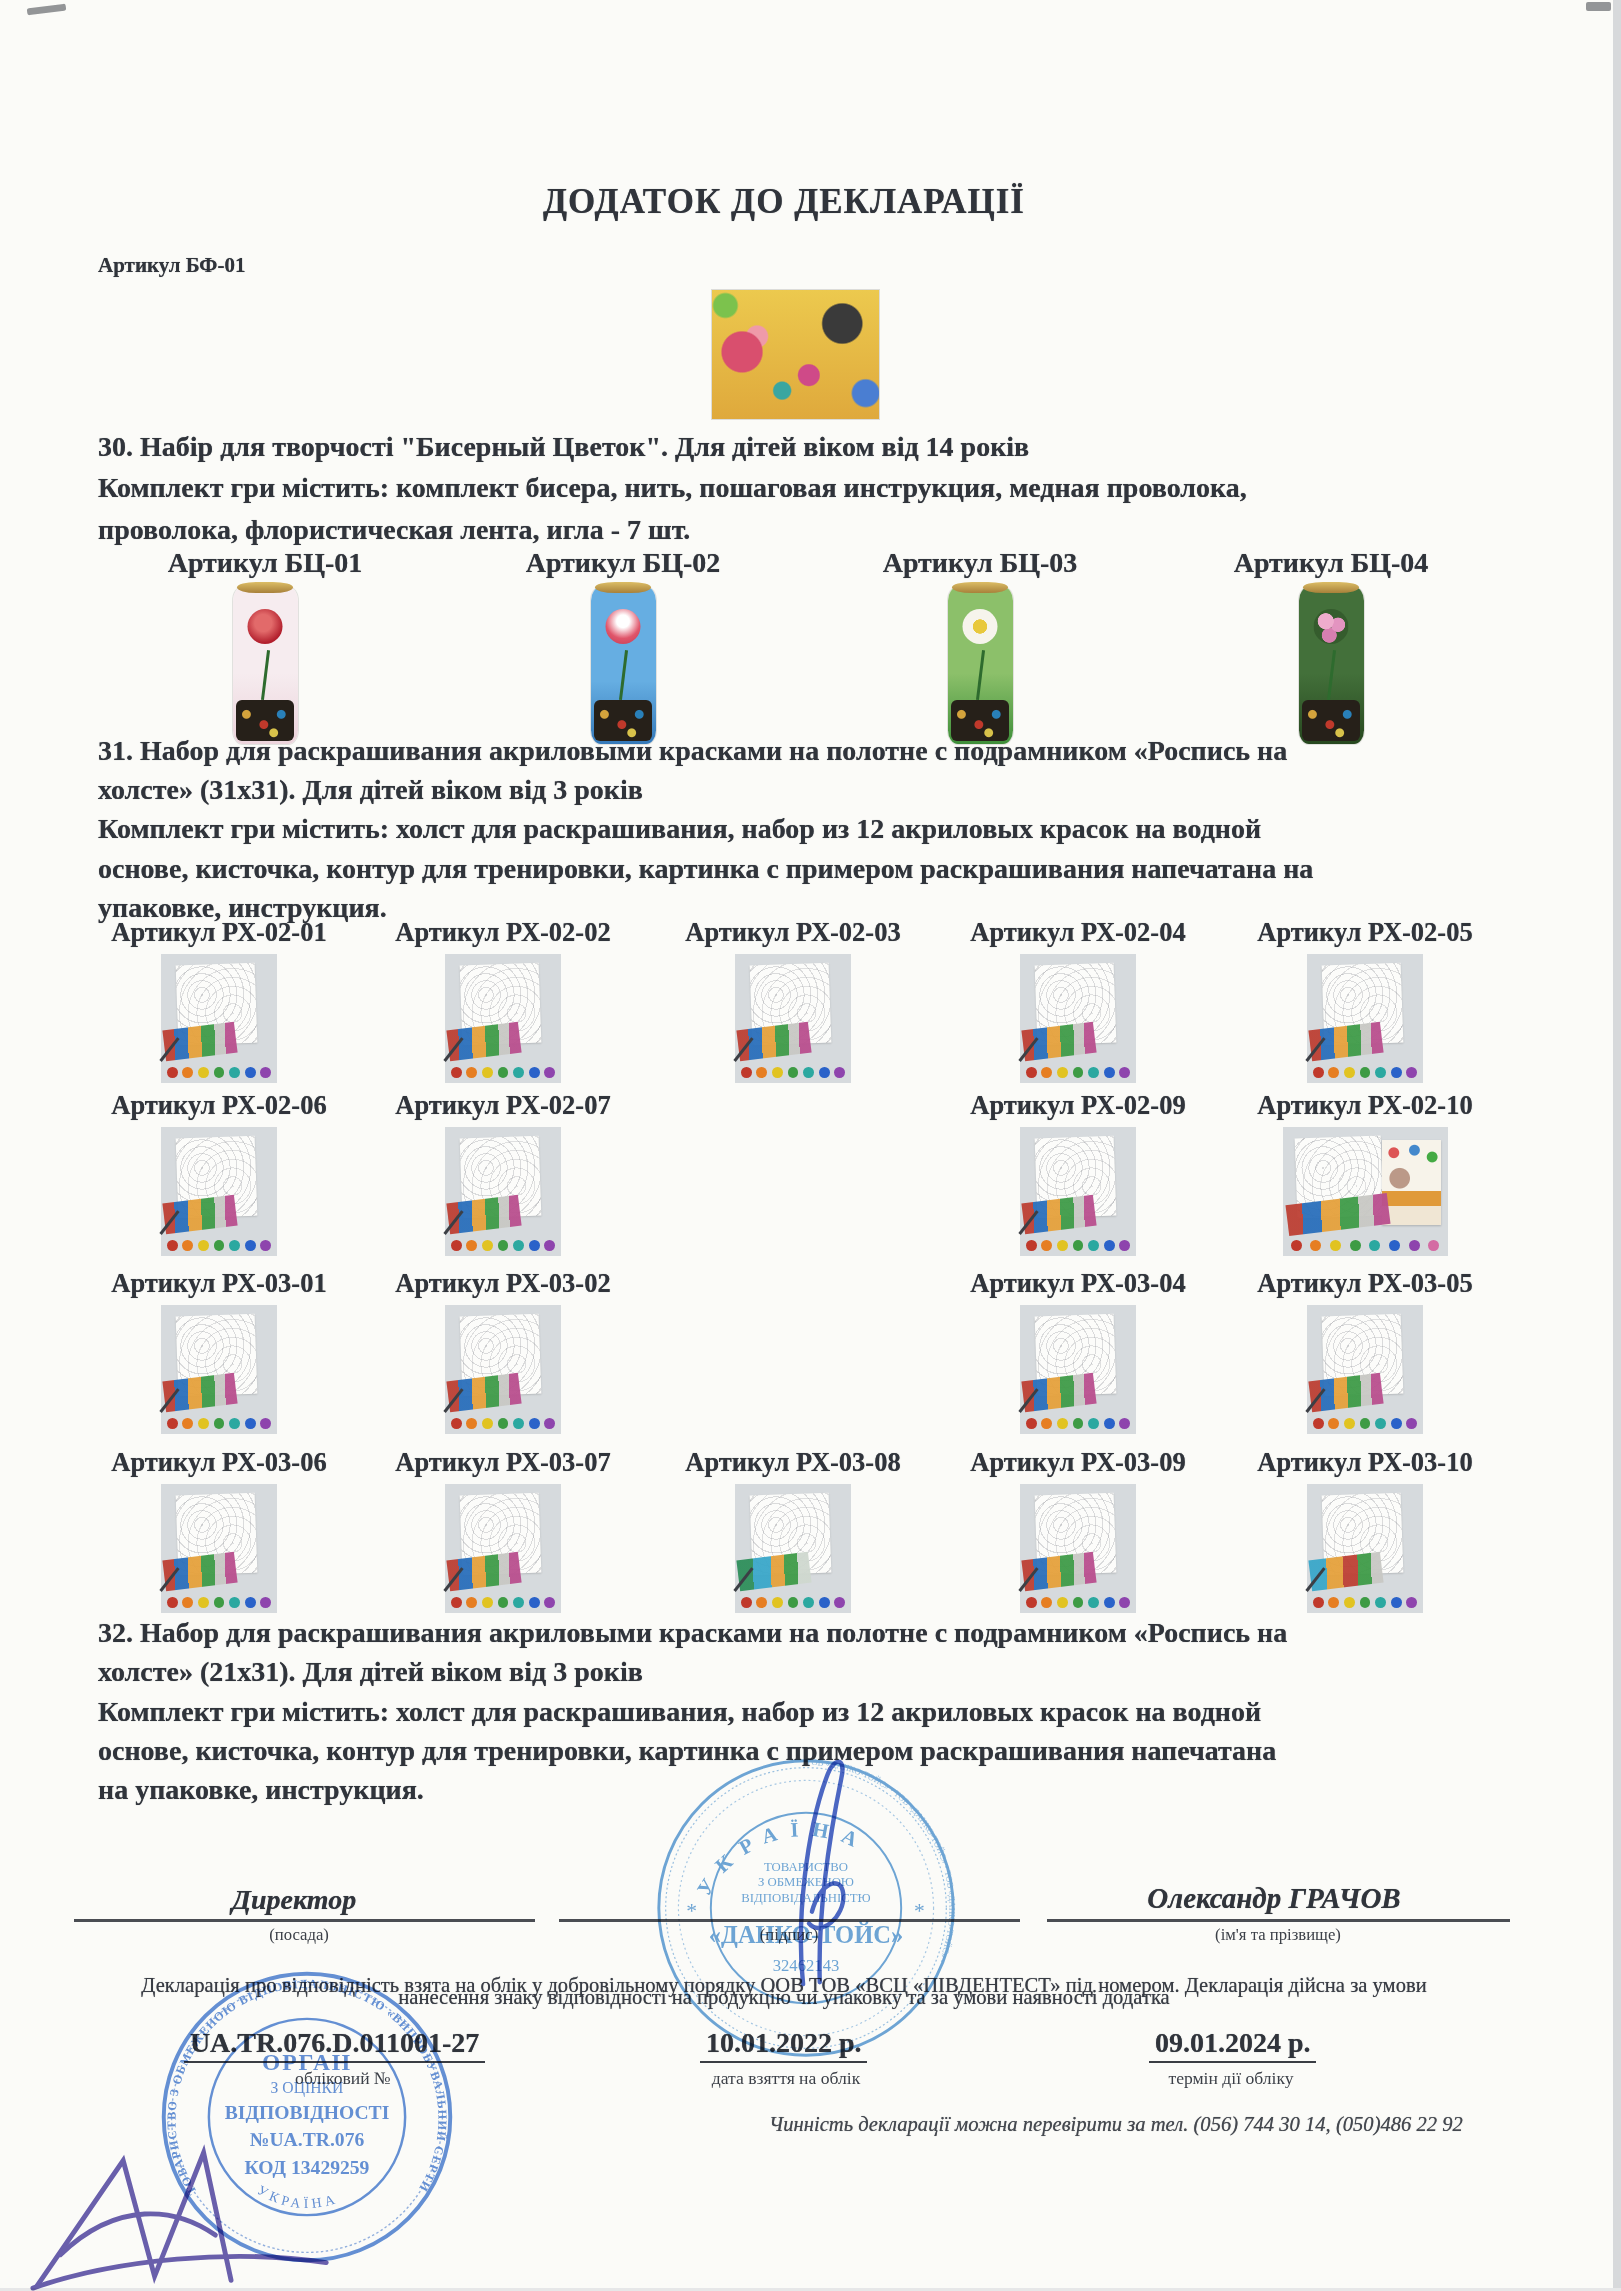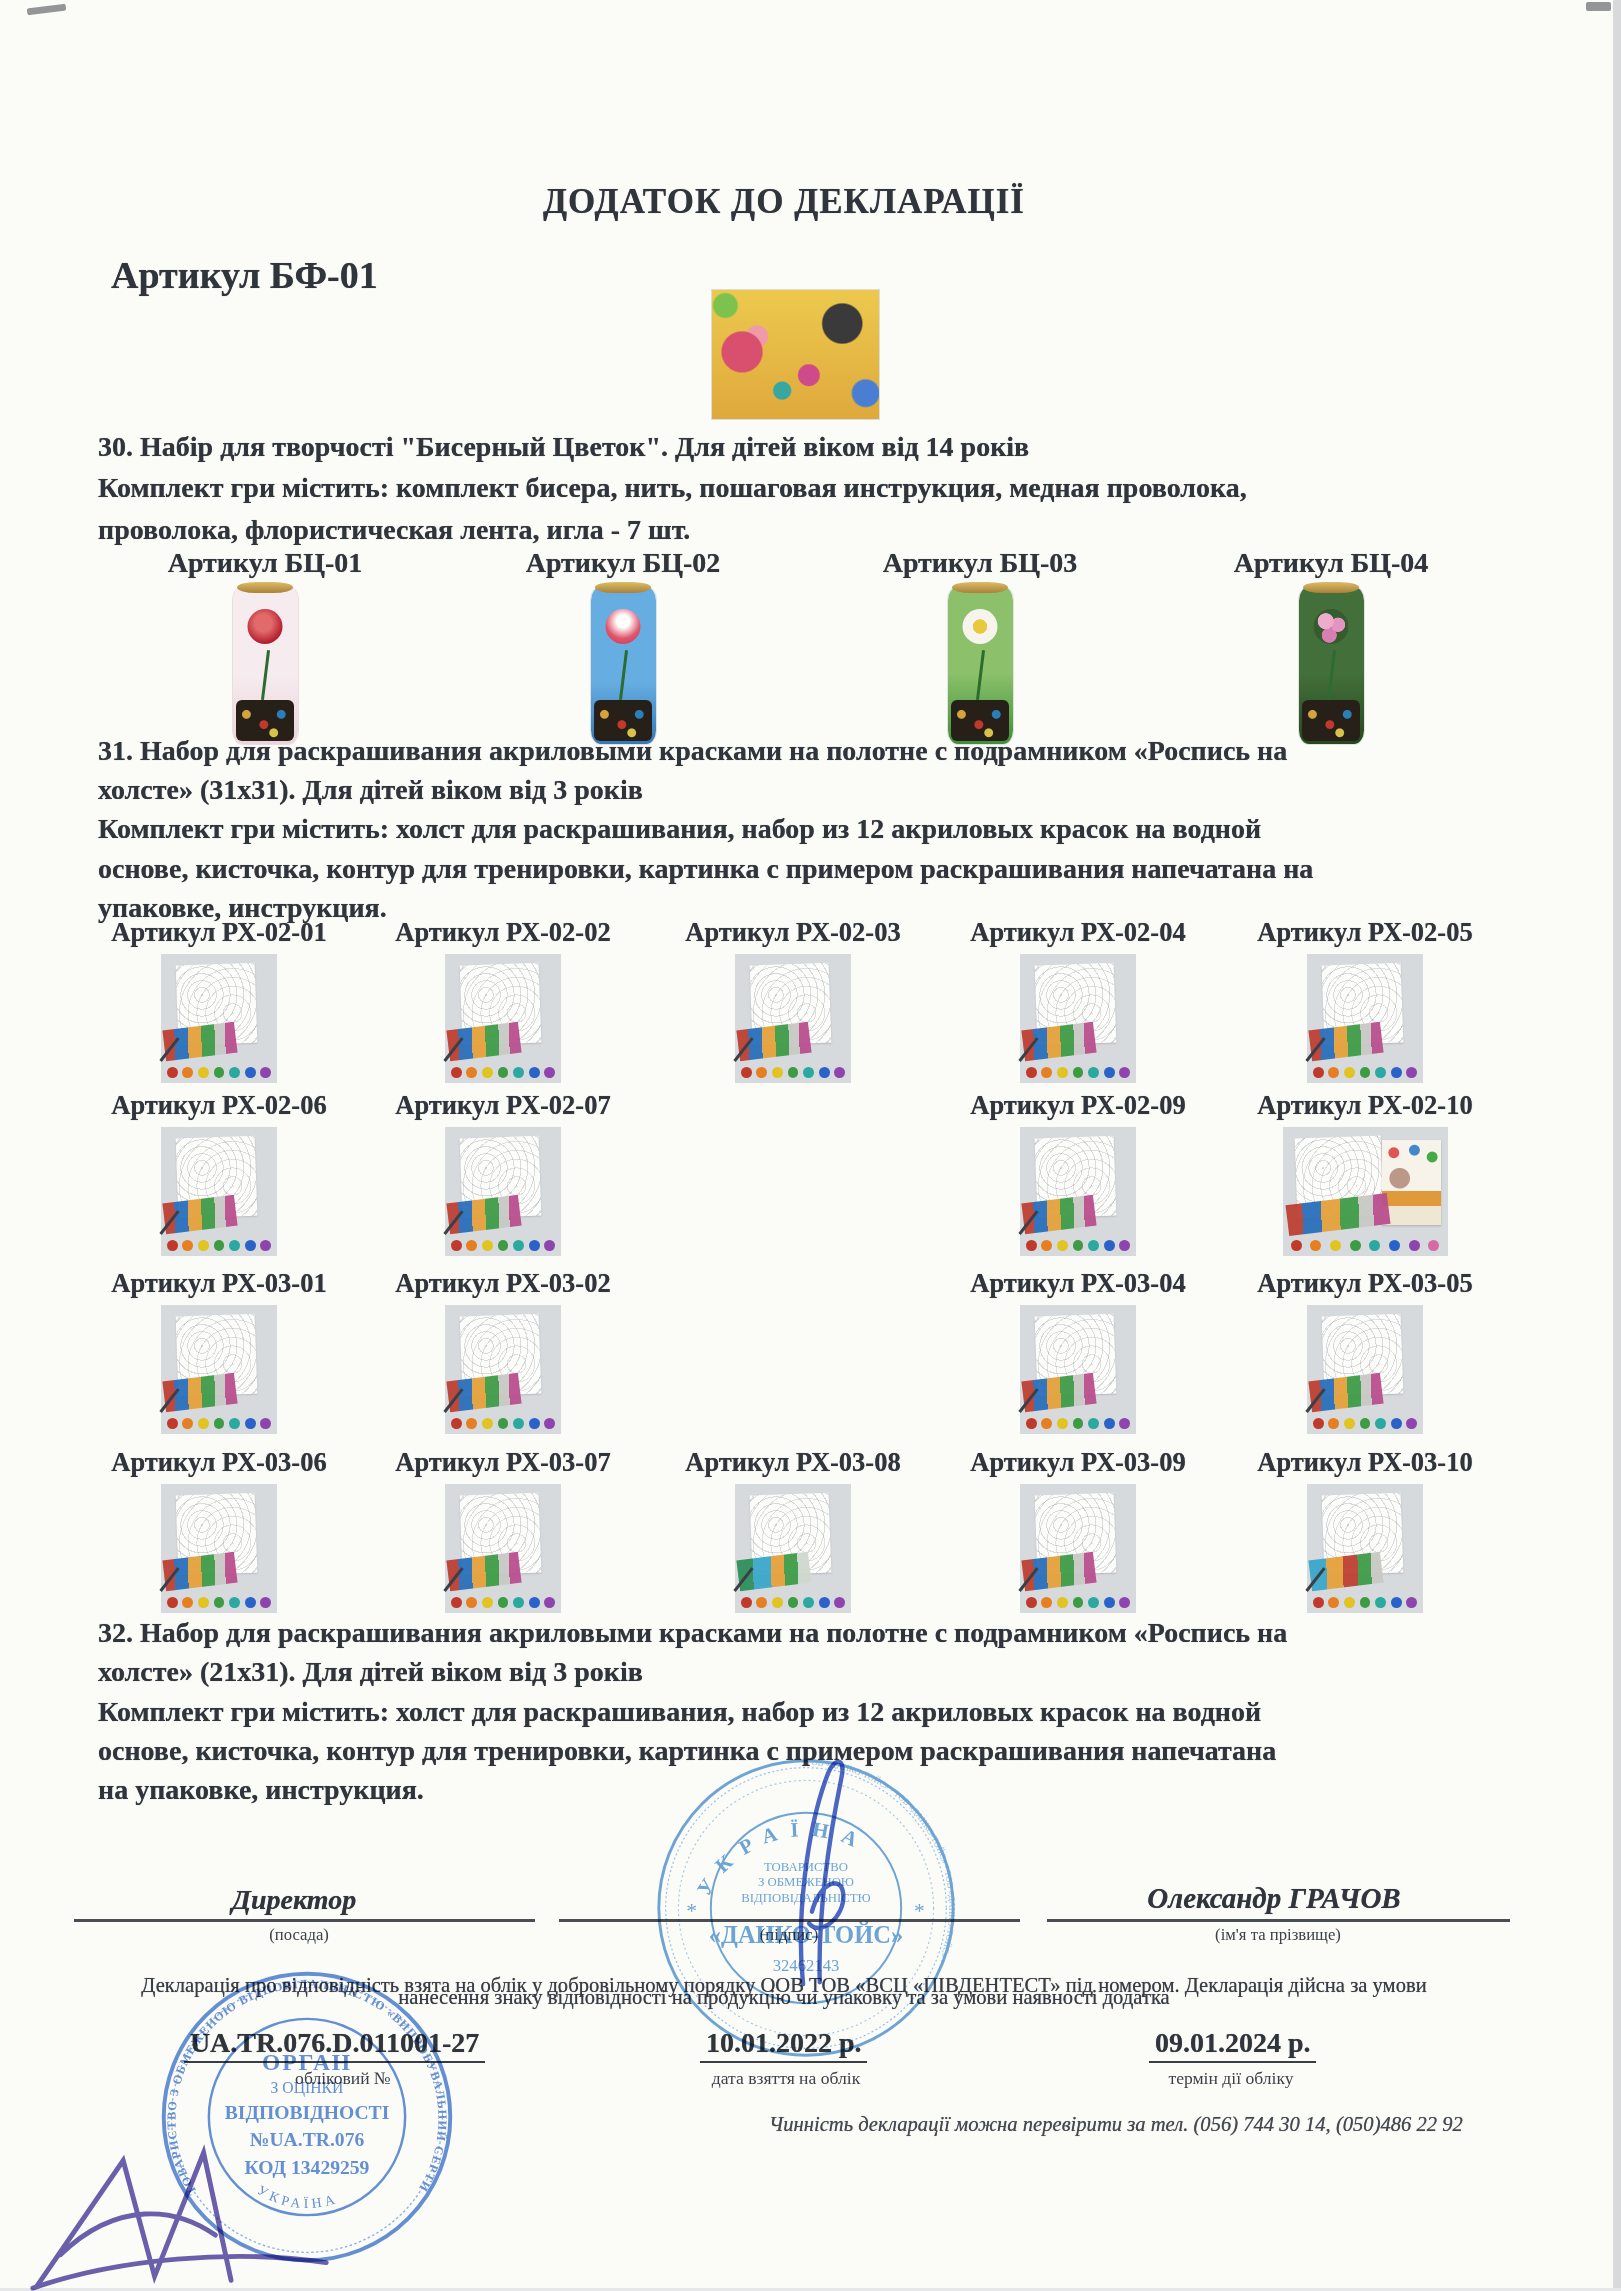--- a/index.html
+++ b/index.html
@@ -5,21 +5,21 @@
   html,body{margin:0;padding:0;background:#888;}
   .page{position:relative;width:1621px;height:2292px;margin:0 auto;background:#fbfbf8;
         font-family:"Liberation Serif","DejaVu Serif",serif;color:#30343b;overflow:hidden;}
   .abs{position:absolute;}
   .scan{text-shadow:0 0 0.7px rgba(45,49,58,.75);}
   .edge-r{position:absolute;right:0;top:0;width:7.8px;height:100%;background:#d7d9db;}
   .edge-b{position:absolute;left:0;bottom:0;width:100%;height:3.9px;background:#e6e7e8;}
   .speck{position:absolute;background:#5a5d63;opacity:.65;border-radius:2px;}
 
   .title{left:0;right:53px;top:182px;text-align:center;font-size:35px;font-weight:bold;letter-spacing:1px;}
-  .art-bf{left:111px;top:253px;font-size:38px;font-weight:bold;text-align:center;}
+  .art-bf{left:98px;top:253px;font-size:21px;font-weight:bold;text-align:center;}
 
   .para{font-size:28px;font-weight:bold;line-height:1.0;white-space:nowrap;}
 
   
   .cell{position:absolute;width:294px;text-align:center;}
   .cell .lbl{font-size:26.5px;font-weight:bold;white-space:nowrap;}
   .tcell{position:absolute;width:294px;text-align:center;}
   .tcell .lbl{font-size:28px;font-weight:bold;white-space:nowrap;}
 
   

